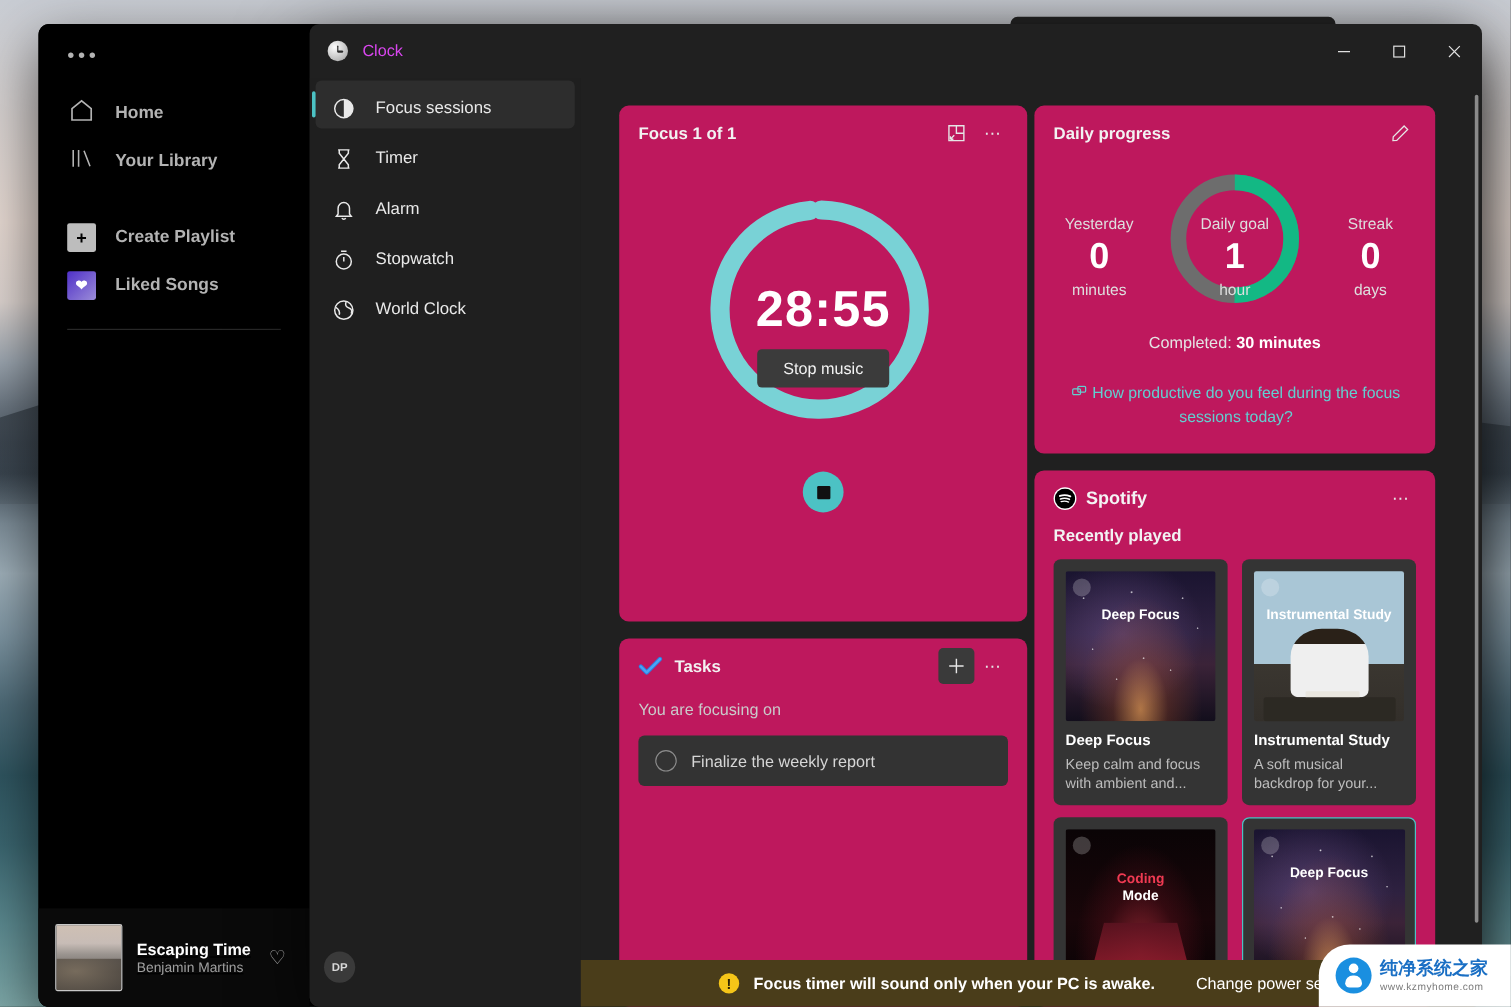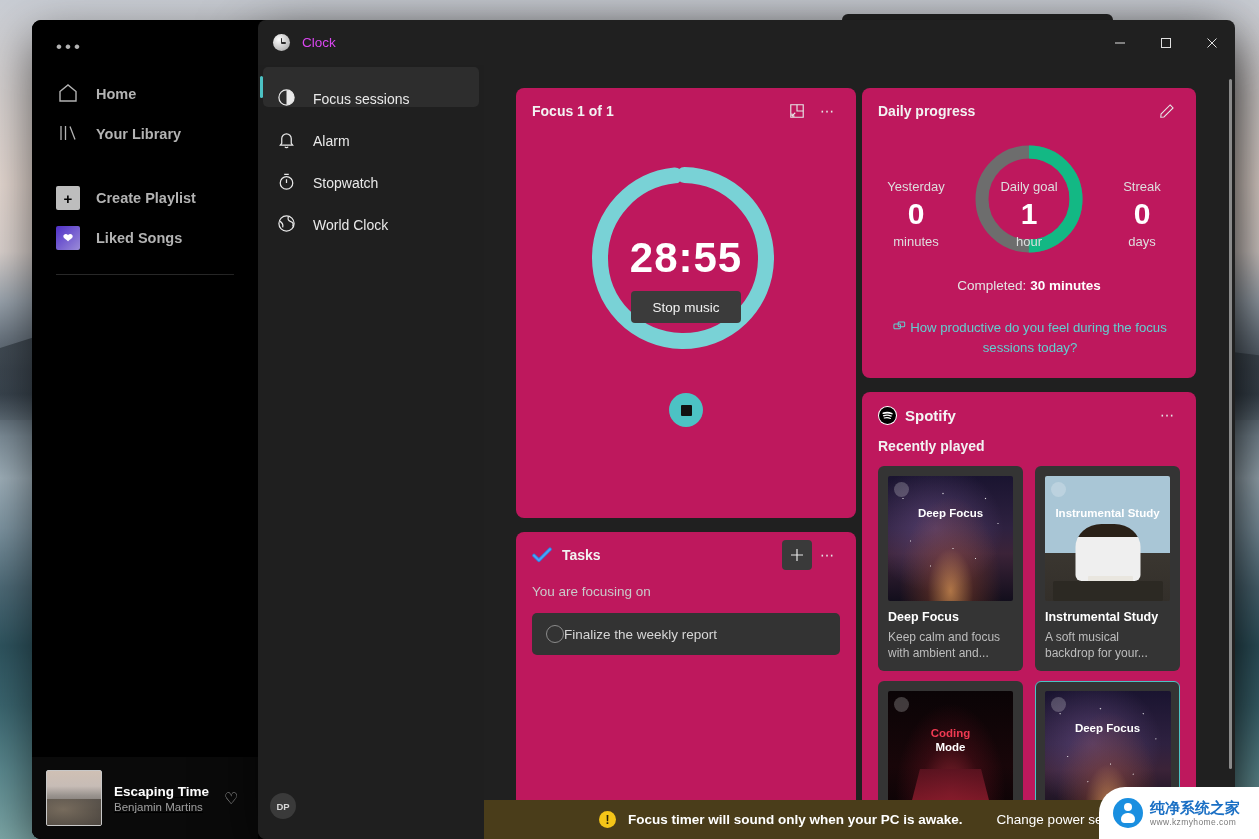--- a/index.html
+++ b/index.html
@@ -125,22 +125,22 @@
     width: 46px; height: 45px; display: flex; align-items: center; justify-content: center;
     color: #e0e0e0; font-size: 13px; cursor: pointer;
   }
 
   
   #clock-nav {
     position: absolute; left: 0; top: 45px; width: 226px; height: 774px;
     background: #1f1f1f;
   }
   .cl-nav-item {
-    position: relative; display: flex; align-items: flex-end; gap: 16px;
-    height: 40px; margin: 2px 5px; padding: 0 12px;
+    position: relative; display: flex; align-items: flex-start; gap: 16px;
+    height: 40px; margin: 2px 5px; padding: 14px 12px;
     border-radius: 5px; color: #e9e9e9; font-size: 14px; cursor: pointer;
   }
   .cl-nav-item.active { background: #2d2d2d; }
   .cl-nav-item.active::before {
     content: ""; position: absolute; left: -3px; top: 9px;
     width: 3px; height: 22px; border-radius: 2px; background: #4cc2c4;
   }
   .cl-nav-item .ico {
     width: 22px; flex: 0 0 22px; display: flex; align-items: center; justify-content: center;
     color: #e9e9e9;
@@ -187,21 +187,21 @@
     border-radius: 50%; background: #4cc2c4; cursor: pointer;
     display: flex; align-items: center; justify-content: center;
   }
   #focus-stop-btn .sq { width: 11px; height: 11px; background: #111; border-radius: 1px; }
 
   
   #tasks-card { left: 32px; top: 467px; width: 340px; height: 307px; }
   #tasks-sub { color: #cacaca; font-size: 13.5px; padding: 6px 16px 0 16px; }
   #task-item {
     margin: 14px 16px 0 16px; height: 42px; background: #333333; border-radius: 5px;
-    display: flex; align-items: center; padding: 0 14px; cursor: pointer;
+    display: flex; align-items: center; gap: 12px; padding: 0 14px; cursor: pointer;
   }
   #task-check {
     width: 18px; height: 18px; border-radius: 50%; border: 1.5px solid #8b8b8b; flex: 0 0 18px;
   }
   #task-label { color: #d6d6d6; font-size: 13.5px; }
 
   
   #daily-card { left: 378px; top: 23px; width: 334px; height: 290px; }
   #daily-ring { position: absolute; left: 111px; top: 55px; width: 112px; height: 112px; }
   .dp-col { position: absolute; text-align: center; }
@@ -435,20 +435,28 @@
     <div class="cl-nav-item active">
       <span class="ico">
         <svg width="19" height="19" viewBox="0 0 20 20" fill="none" stroke="currentColor" stroke-width="1.3">
           <circle cx="10" cy="10" r="8"></circle>
             <path d="M10 2 A8 8 0 0 1 10 18 Z" fill="currentColor" stroke="none"></path>
         </svg>
       </span>
       <span>Focus sessions</span>
     </div>
 
+    <div class="cl-nav-item">
+      <span class="ico">
+        <svg width="19" height="19" viewBox="0 0 20 20" fill="none" stroke="currentColor" stroke-width="1.3">
+          <path d="M5 2 H15 M5 18 H15 M6 2 V5 L10 10 L6 15 V18 M14 2 V5 L10 10 L14 15 V18"></path>
+        </svg>
+      </span>
+      <span>Timer</span>
+    </div>
 
     <div class="cl-nav-item">
       <span class="ico">
         <svg width="19" height="19" viewBox="0 0 20 20" fill="none" stroke="currentColor" stroke-width="1.3">
           <path d="M5 14 V9 A5 5 0 0 1 15 9 V14 L16.5 16 H3.5 Z"></path>
             <path d="M8.3 17.6 A2 2 0 0 0 11.7 17.6"></path>
         </svg>
       </span>
       <span>Alarm</span>
     </div>

